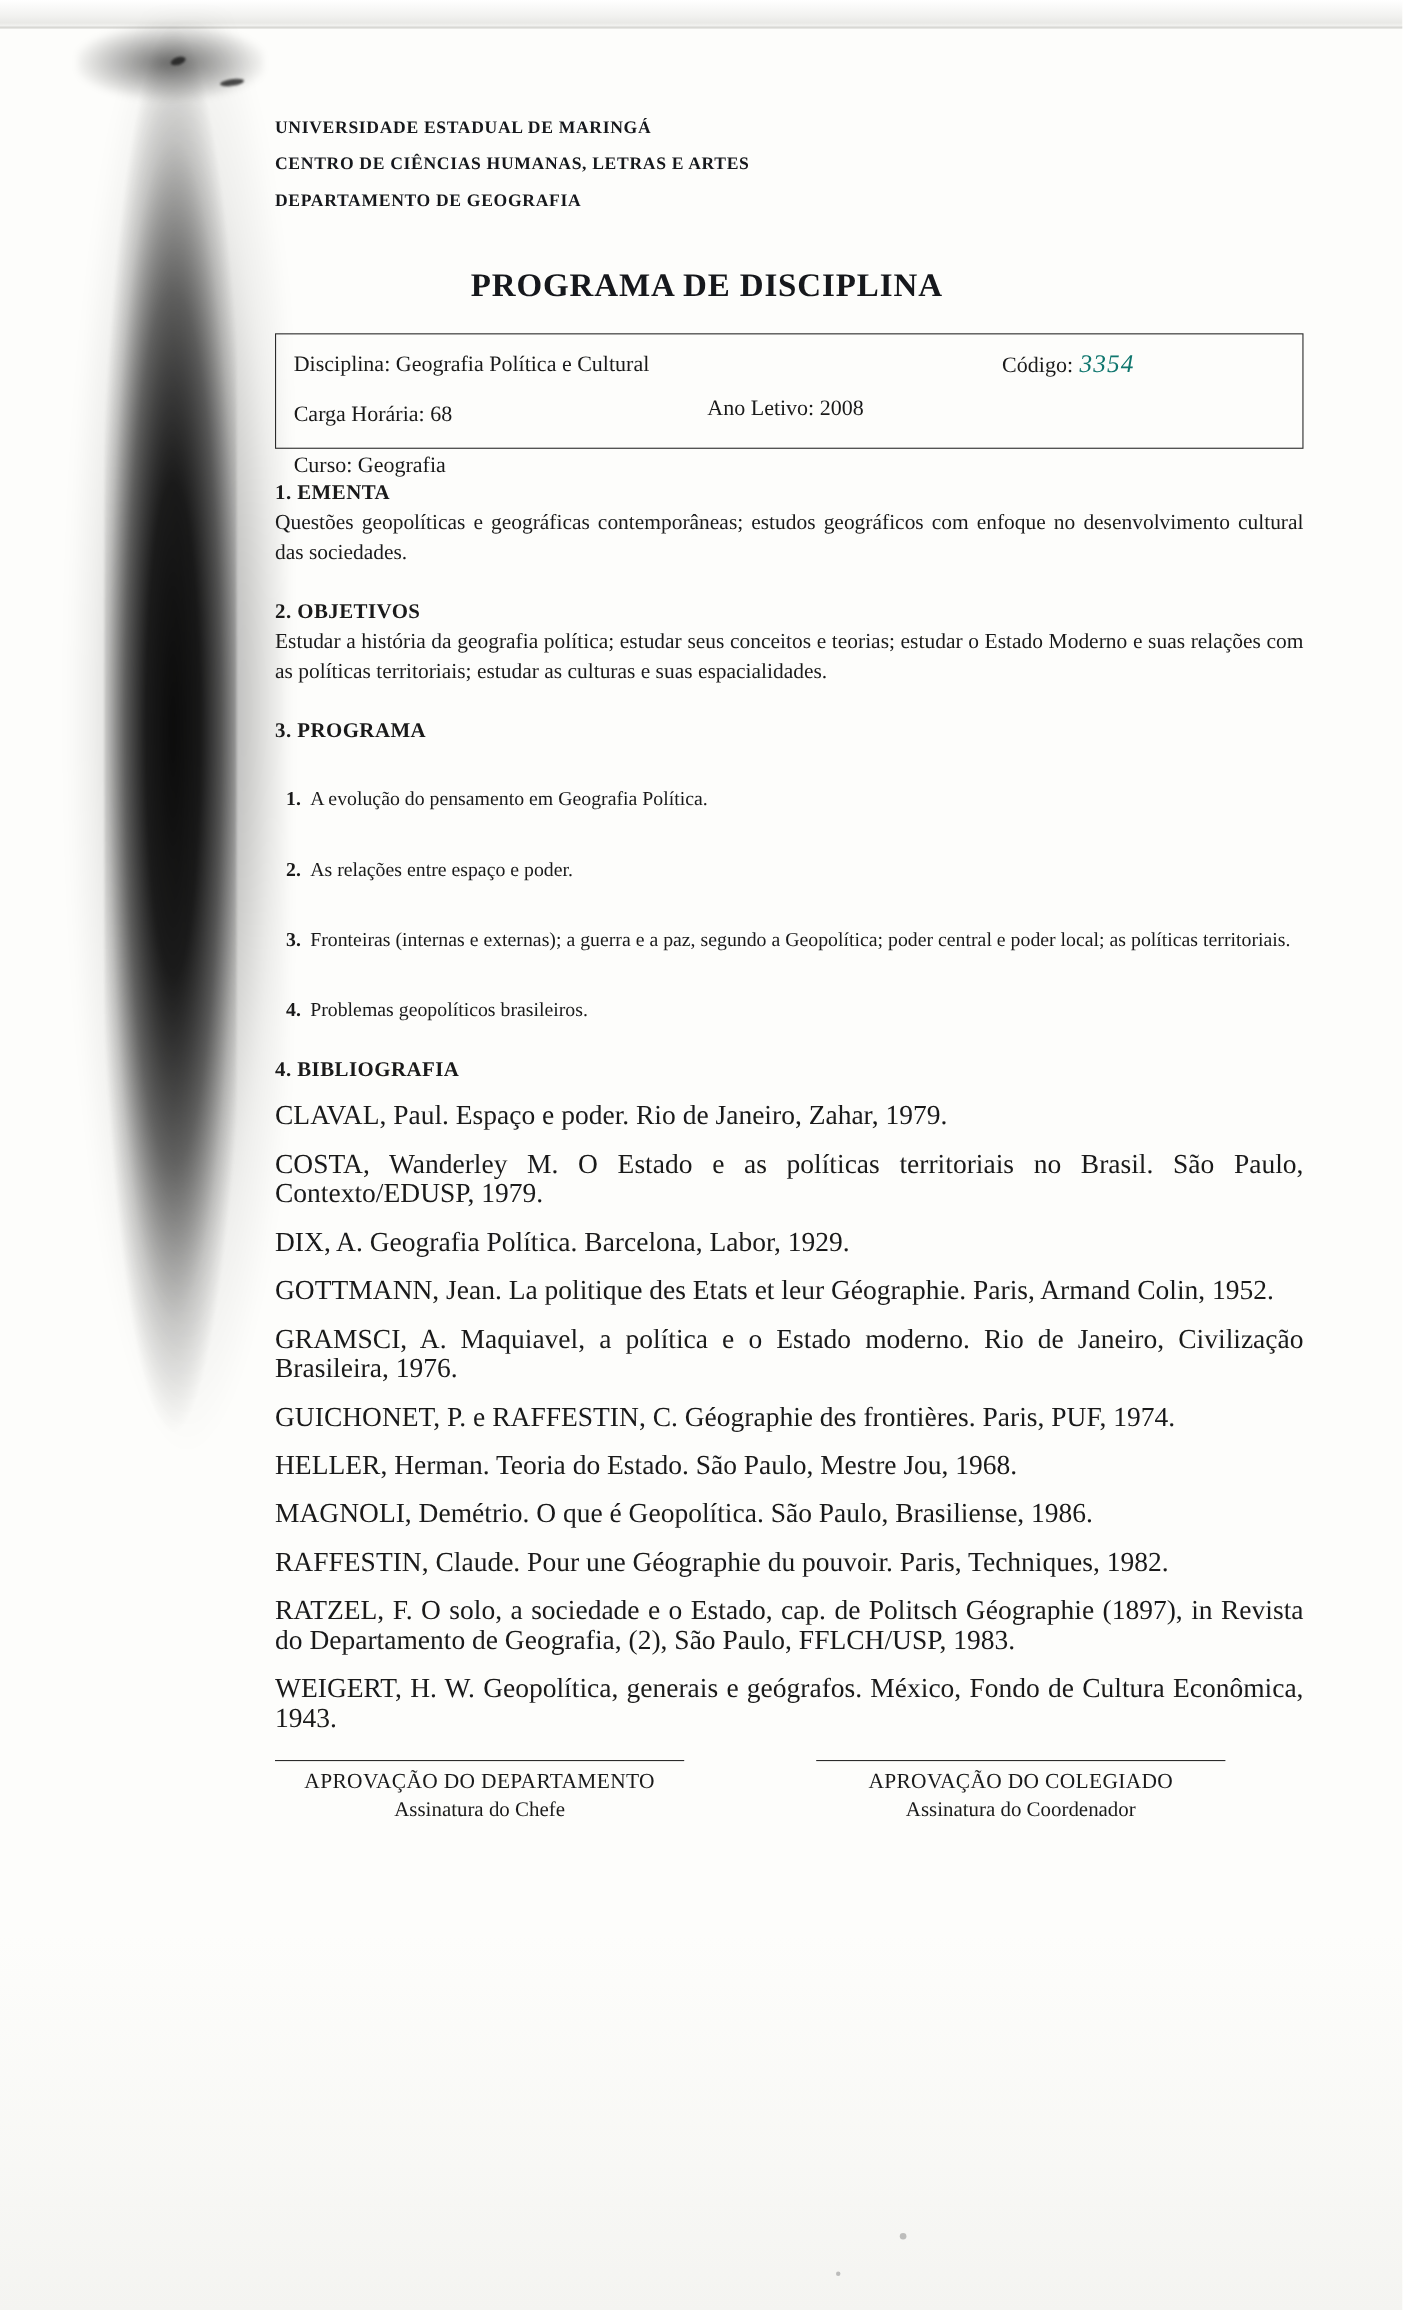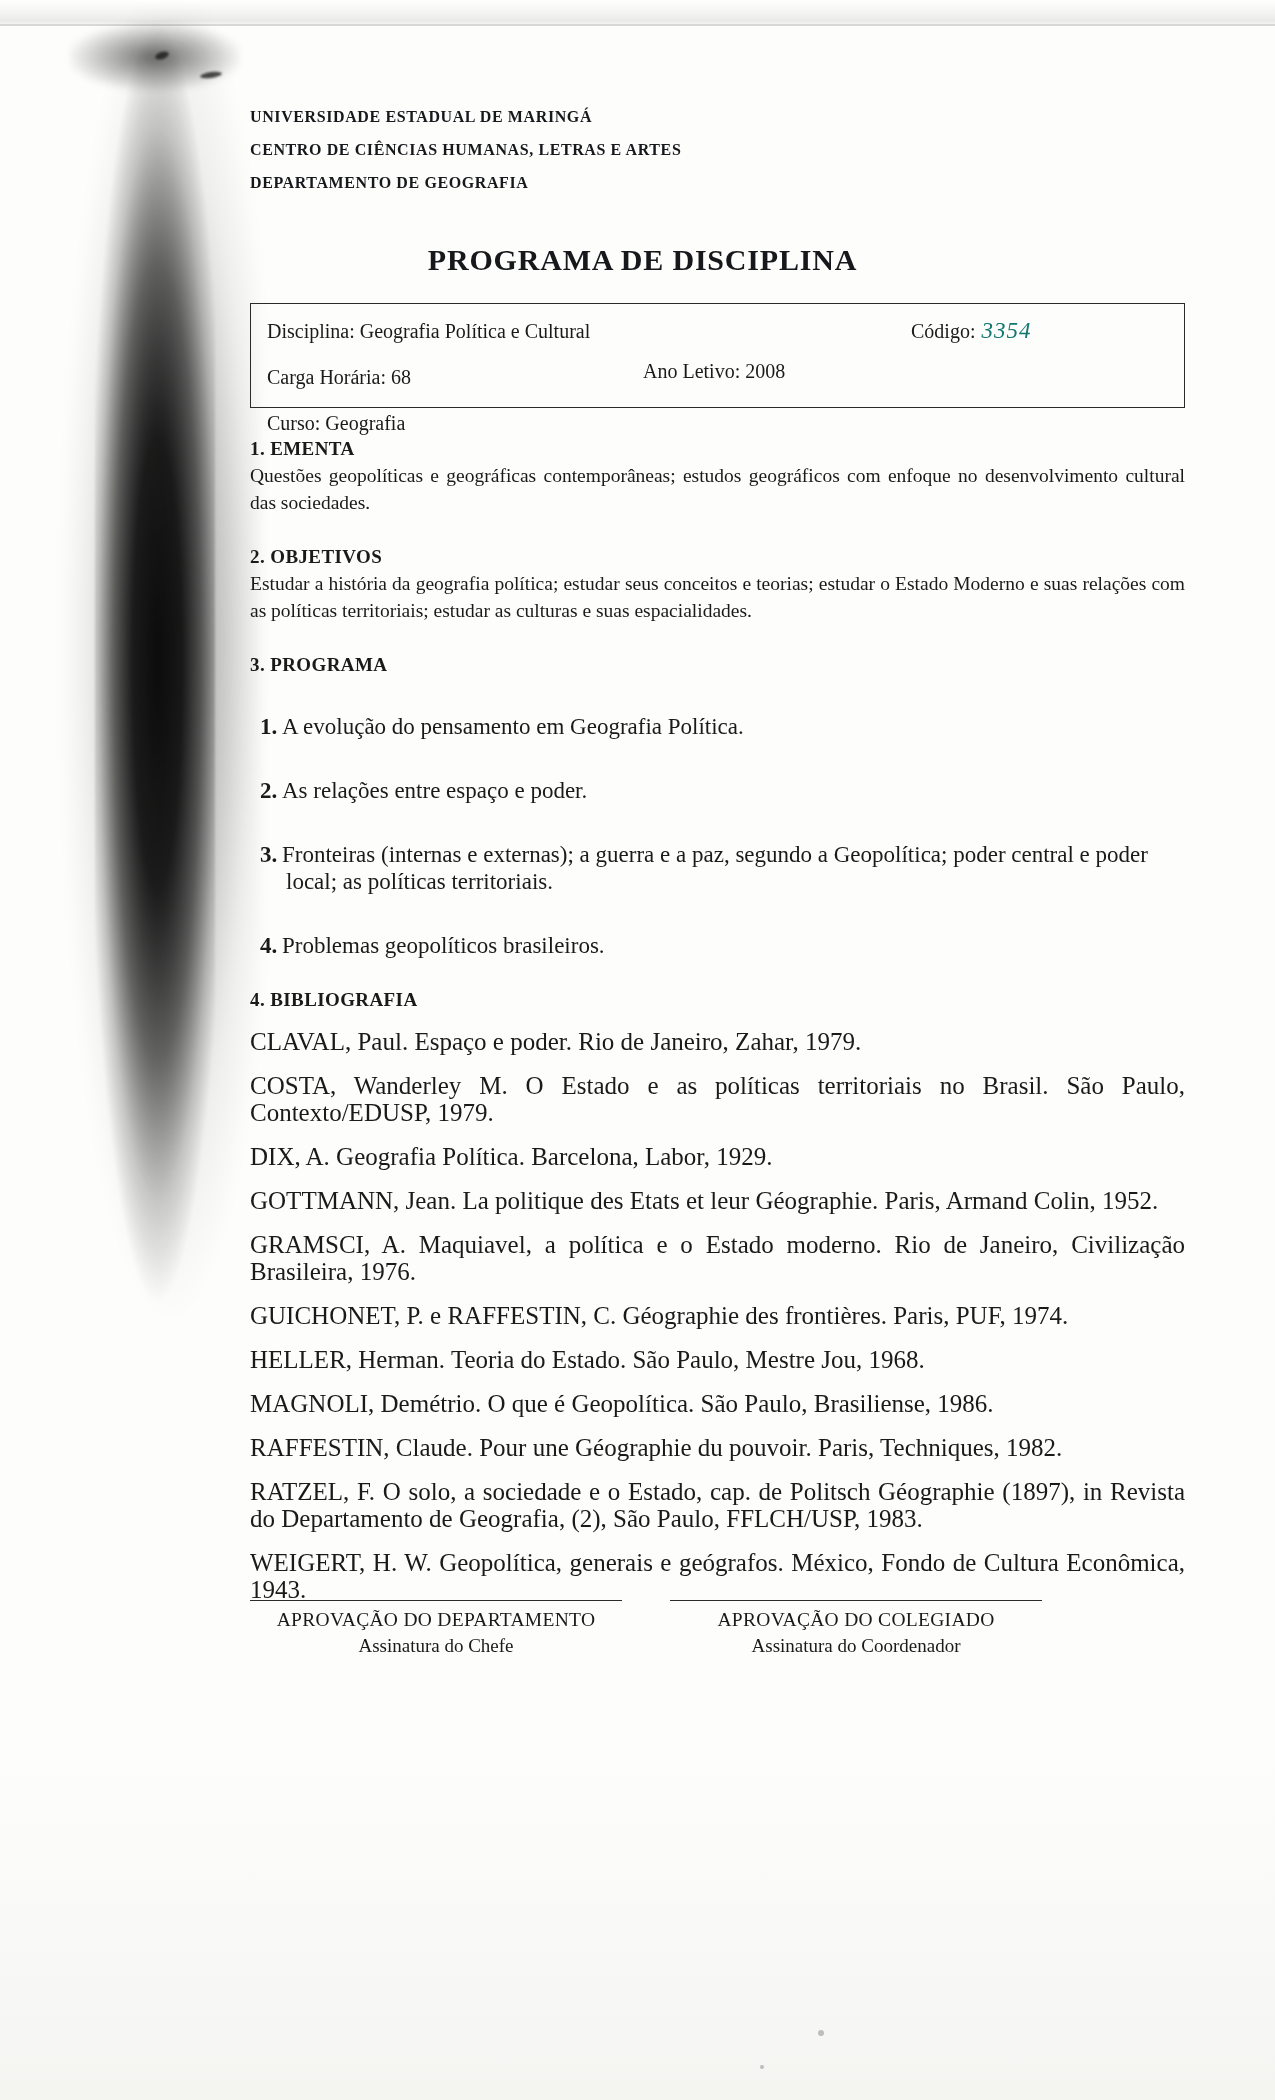--- a/index.html
+++ b/index.html
@@ -152,21 +152,21 @@
     line-height: 27px;
     text-align: justify;
   }
 
   .prog-list {
     margin: 0;
     padding: 0;
     list-style: none;
   }
   .prog-item {
-    font-size: 23px;
+    font-size: 18px;
     line-height: 27px;
     padding-left: 26px;
     text-indent: -26px;
     margin-left: 10px;
     margin-top: 37px;
   }
   .prog-num {
     font-weight: bold;
     display: inline-block;
     width: 22px;
@@ -182,21 +182,21 @@
   .bib-entry:first-of-type { margin-top: 4px; }
 
   
   .sign-area {
     position: absolute;
     left: 250px;
     top: 1600px;
     width: 935px;
     display: flex;
     justify-content: flex-start;
-    gap: 48px;
+    gap: 120px;
   }
   .sign-col {
     width: 372px;
     text-align: center;
   }
   .sign-line {
     border-top: 1.6px solid #2b2b2b;
     margin-bottom: 6px;
   }
   .sign-title {

